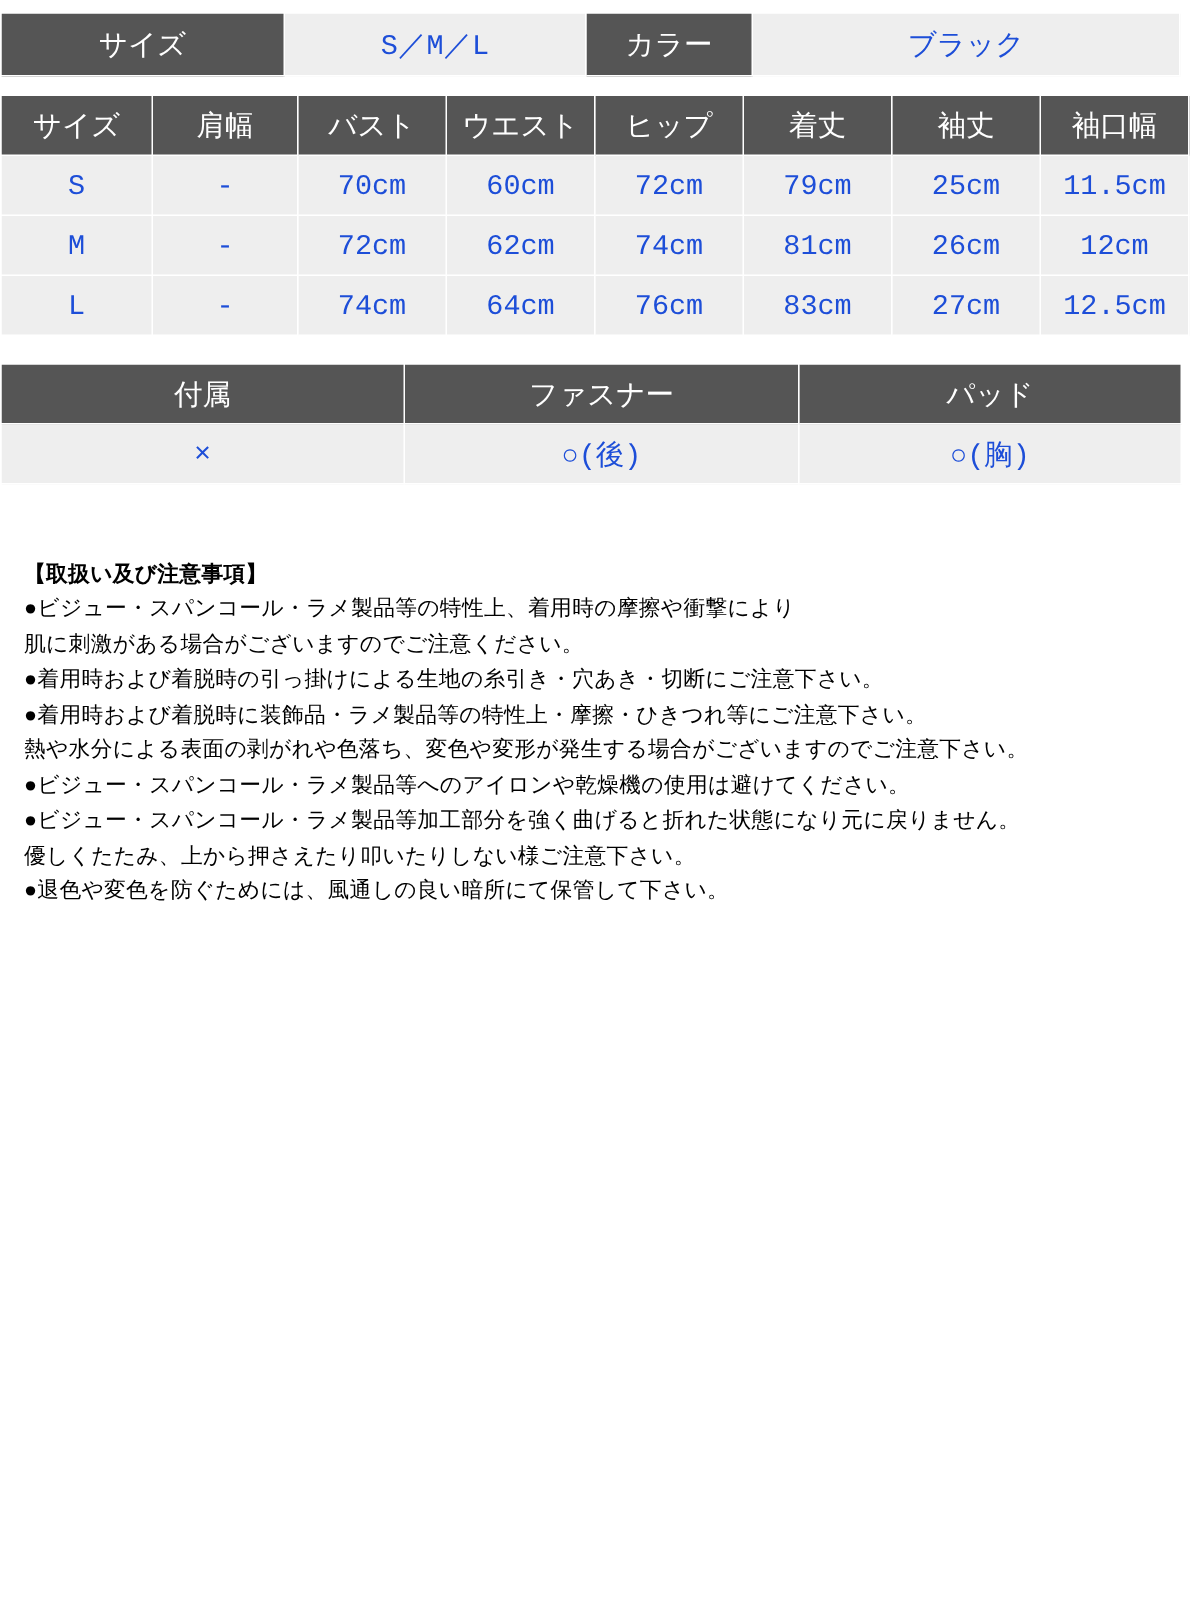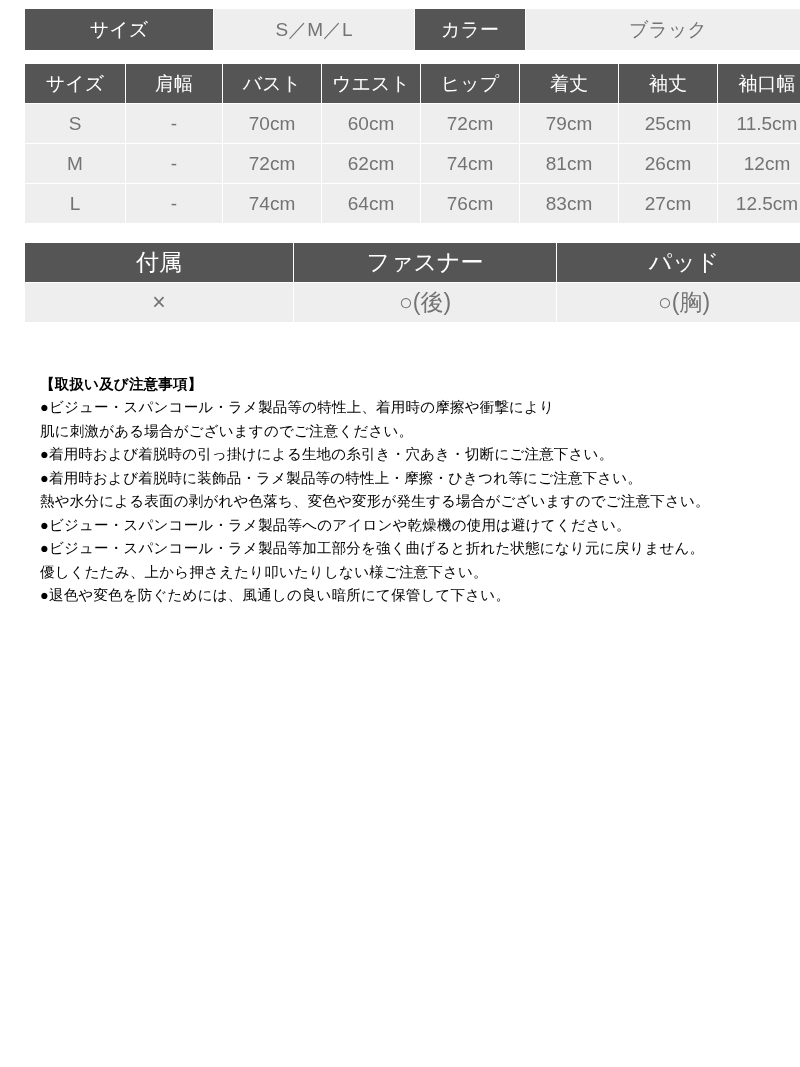--- a/index.html
+++ b/index.html
@@ -12,21 +12,22 @@
     height: 1067px;
     font-family: "Liberation Sans", "DejaVu Sans", sans-serif;
     color: #000000;
     -webkit-font-smoothing: antialiased;
   }
   .page {
     position: relative;
     width: 800px;
     height: 762px;
     box-sizing: border-box;
-    padding: 8px 8px 0 24px;
+    padding: 8px 8px 0 0;
+    font-family: Liberation Mono, monospace;
   }
 
   table {
     border-collapse: collapse;
     table-layout: fixed;
     width: 784px;
   }
   td, th {
     border: 1px solid #ffffff;
     text-align: center;
@@ -35,37 +36,37 @@
     font-size: 19px;
     padding: 0;
     height: 40px;
   }
   .hdr {
     background: #555555;
     color: #ffffff;
   }
   .cell {
     background: #eeeeee;
-    color: #737373;
+    color: #1d4ed8;
   }
 
   
   .t-spec td { height: 41px; }
 
   
   .gap-sm { height: 12px; }
   .gap-md { height: 18px; }
 
   
   .t-size td { height: 39px; font-size: 19px; }
   .t-size .hdr { background: #555555; }
   .t-size .rowhdr { background: #eeeeee; }
 
   
-  .t-attr td { height: 39px; font-size: 23px; }
+  .t-attr td { height: 39px; font-size: 19px; }
 
   
   .notes {
     margin-top: 38px;
     padding-left: 16px;
     font-size: 14.5px;
     line-height: 1.62;
     color: #000000;
     letter-spacing: 0.2px;
   }

